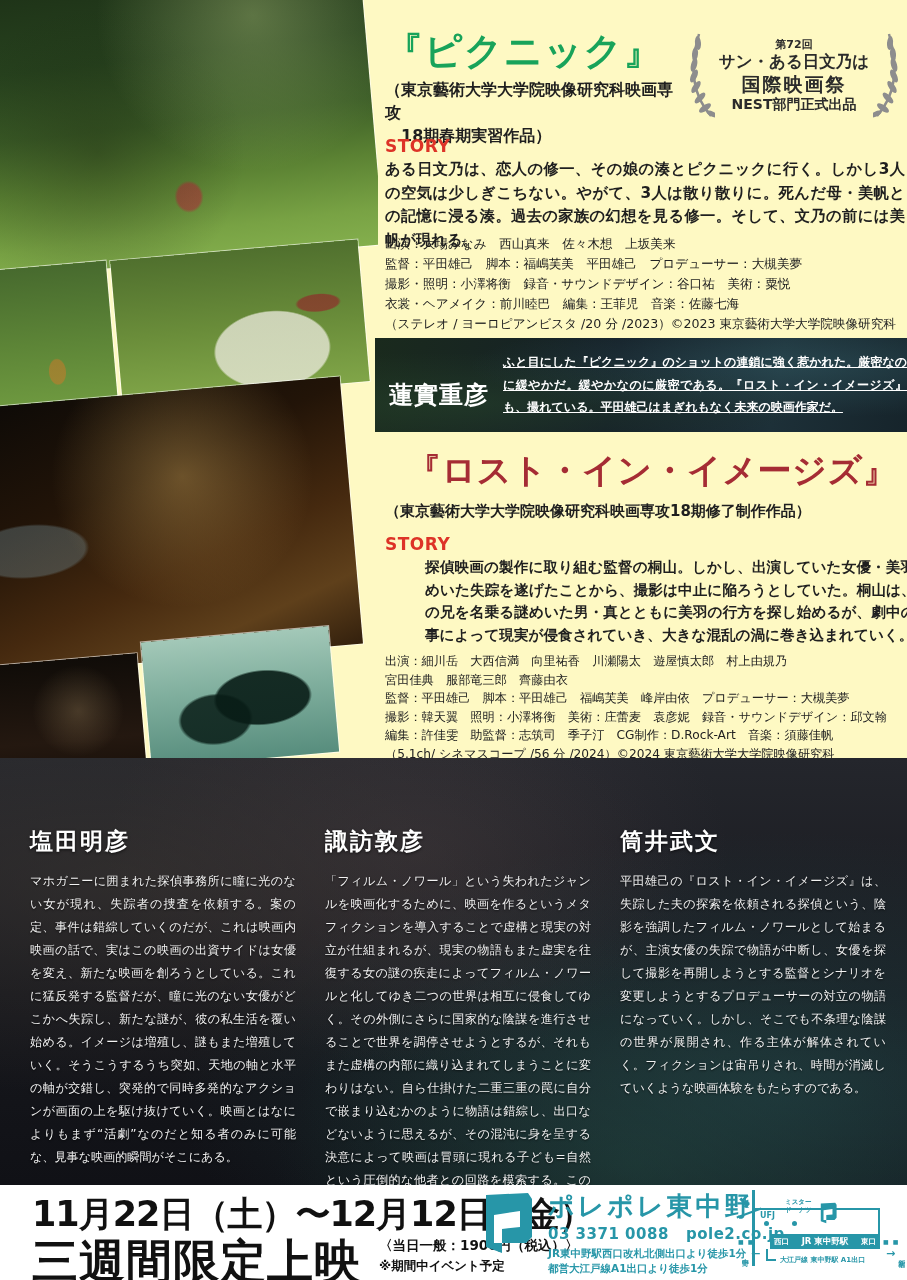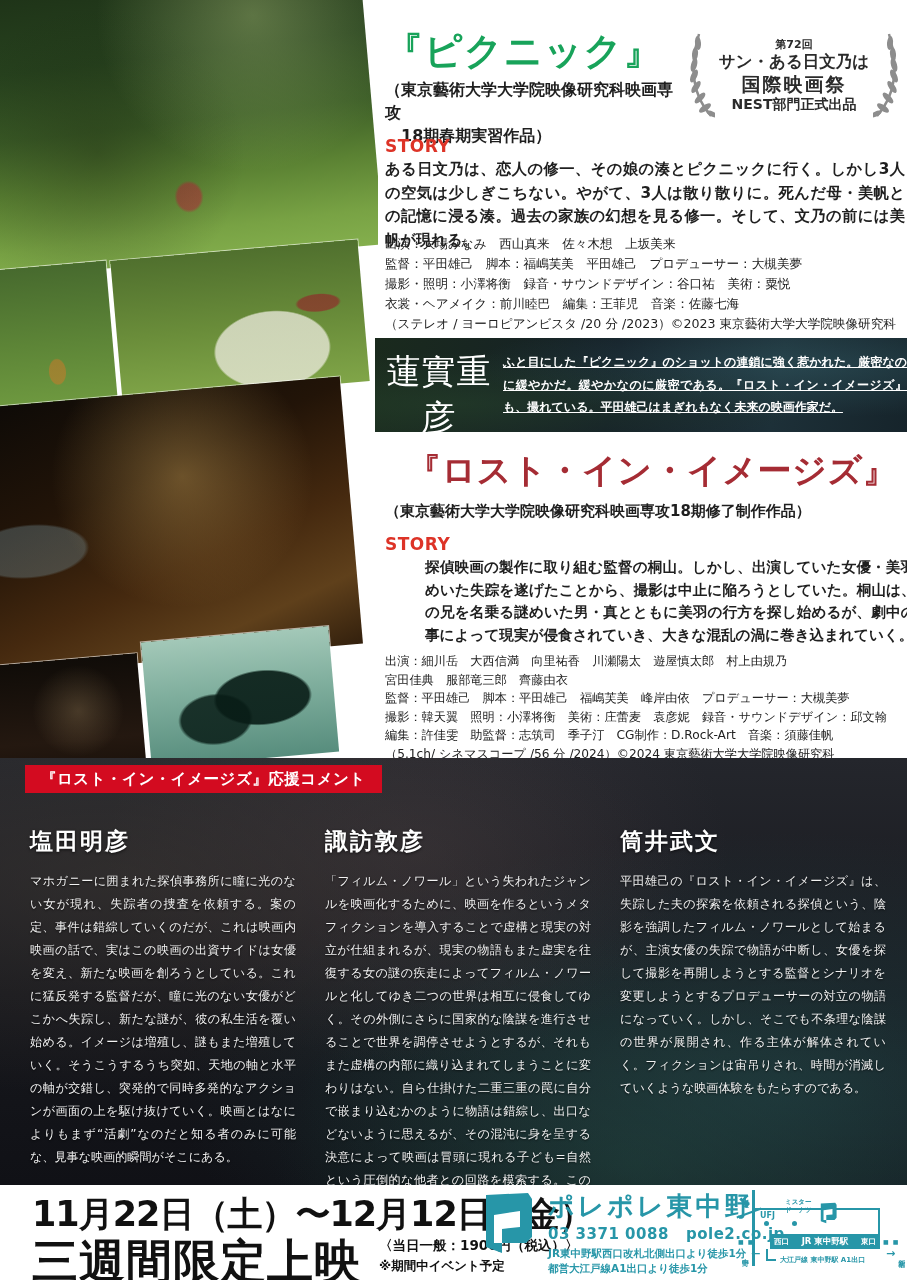--- a/index.html
+++ b/index.html
@@ -1,16 +1,16 @@
 <!DOCTYPE html>
 <html><head>
 <meta charset="utf-8">
 <style>
   html,body{margin:0;padding:0;background:#e8e8e8;}
-  .page{position:relative;width:907px;height:1280px;background:#ffffff;overflow:hidden;
+  .page{position:relative;width:907px;height:1280px;background:#fef9c3;overflow:hidden;
         font-family:"DejaVu Sans",sans-serif;color:#1f1f1f;margin:0 auto;}
   .abs{position:absolute;}
 
   
   .collage{position:absolute;left:0;top:0;width:378px;height:758px;overflow:hidden;}
   .photo{position:absolute;transform:rotate(-5deg);box-shadow:0 0 0 1px rgba(255,255,255,.6);}
   .ph-park{left:-24px;top:-30px;width:396px;height:292px;
     background:
       radial-gradient(circle at 72% 18%, rgba(225,244,160,.30), transparent 42%),
       radial-gradient(circle at 30% 60%, rgba(20,30,12,.35), transparent 45%),
@@ -55,21 +55,21 @@
   .p-story-text{top:158px;}
   .credits{left:385px;width:520px;font-size:12.6px;font-weight:500;line-height:1.58;color:#222;}
   .p-credits{top:234px;}
 
   
   .quote{left:375px;top:338px;width:532px;height:94px;display:flex;align-items:center;
     background:
       radial-gradient(ellipse at 80% 30%, rgba(60,110,120,.35), transparent 55%),
       radial-gradient(ellipse at 15% 70%, rgba(40,70,45,.5), transparent 55%),
       linear-gradient(100deg,#1a2a1d 0%,#152028 45%,#1d3038 75%,#16242b 100%);}
-  .quote-name{width:128px;text-align:center;color:#fff;font-size:34px;font-weight:400;letter-spacing:1px;margin-top:20px;}
+  .quote-name{width:128px;text-align:center;color:#fff;font-size:24px;font-weight:700;letter-spacing:1px;margin-top:20px;}
   .quote-text{flex:1;color:#fff;font-size:12px;font-weight:600;line-height:1.9;text-align:justify;text-decoration:underline;}
 
   
   .title-lost{left:385px;top:448px;font-size:34px;font-weight:700;color:#a52c34;letter-spacing:.5px;margin-left:22px;}
   .subtitle-lost{left:385px;top:502px;width:520px;font-size:15px;font-weight:700;}
   .l-story-label{left:385px;top:534px;}
   .l-story-text{top:556px;font-size:14.6px;margin-left:40px;}
   .l-credits{top:652px;font-size:12.2px;line-height:1.52;}
 
   
@@ -202,21 +202,20 @@
   <div class="abs credits l-credits">
     <div>出演：細川岳　大西信満　向里祐香　川瀬陽太　遊屋慎太郎　村上由規乃</div>
     <div>宮田佳典　服部竜三郎　齊藤由衣</div>
     <div>監督：平田雄己　脚本：平田雄己　福嶋芙美　峰岸由依　プロデューサー：大槻美夢</div>
     <div>撮影：韓天翼　照明：小澤将衡　美術：庄蕾麦　袁彦妮　録音・サウンドデザイン：邱文翰</div>
     <div>編集：許佳雯　助監督：志筑司　季子汀　CG制作：D.Rock-Art　音楽：須藤佳帆</div>
     <div>（5.1ch/ シネマスコープ /56 分 /2024）©2024 東京藝術大学大学院映像研究科</div>
   </div>
 
   <div class="abs comments-sec">
-    <div class="banner">『ロスト・イン・イメージズ』応援コメント</div>
     <div class="cols">
       <div class="col">
         <div class="col-name">塩田明彦</div>
         <div class="col-text">マホガニーに囲まれた探偵事務所に瞳に光のない女が現れ、失踪者の捜査を依頼する。案の定、事件は錯綜していくのだが、これは映画内映画の話で、実はこの映画の出資サイドは女優を変え、新たな映画を創ろうとしている。これに猛反発する監督だが、瞳に光のない女優がどこかへ失踪し、新たな謎が、彼の私生活を覆い始める。イメージは増殖し、謎もまた増殖していく。そうこうするうち突如、天地の軸と水平の軸が交錯し、突発的で同時多発的なアクションが画面の上を駆け抜けていく。映画とはなによりもまず“活劇”なのだと知る者のみに可能な、見事な映画的瞬間がそこにある。</div>
       </div>
       <div class="col">
         <div class="col-name">諏訪敦彦</div>
         <div class="col-text">「フィルム・ノワール」という失われたジャンルを映画化するために、映画を作るというメタフィクションを導入することで虚構と現実の対立が仕組まれるが、現実の物語もまた虚実を往復する女の謎の疾走によってフィルム・ノワールと化してゆき二つの世界は相互に侵食してゆく。その外側にさらに国家的な陰謀を進行させることで世界を調停させようとするが、それもまた虚構の内部に織り込まれてしまうことに変わりはない。自ら仕掛けた二重三重の罠に自分で嵌まり込むかのように物語は錯綜し、出口などないように思えるが、その混沌に身を呈する決意によって映画は冒頭に現れる子ども=自然という圧倒的な他者との回路を模索する。このような挑戦をした映画が他にあるだろうか。</div>
       </div>
       <div class="col">

